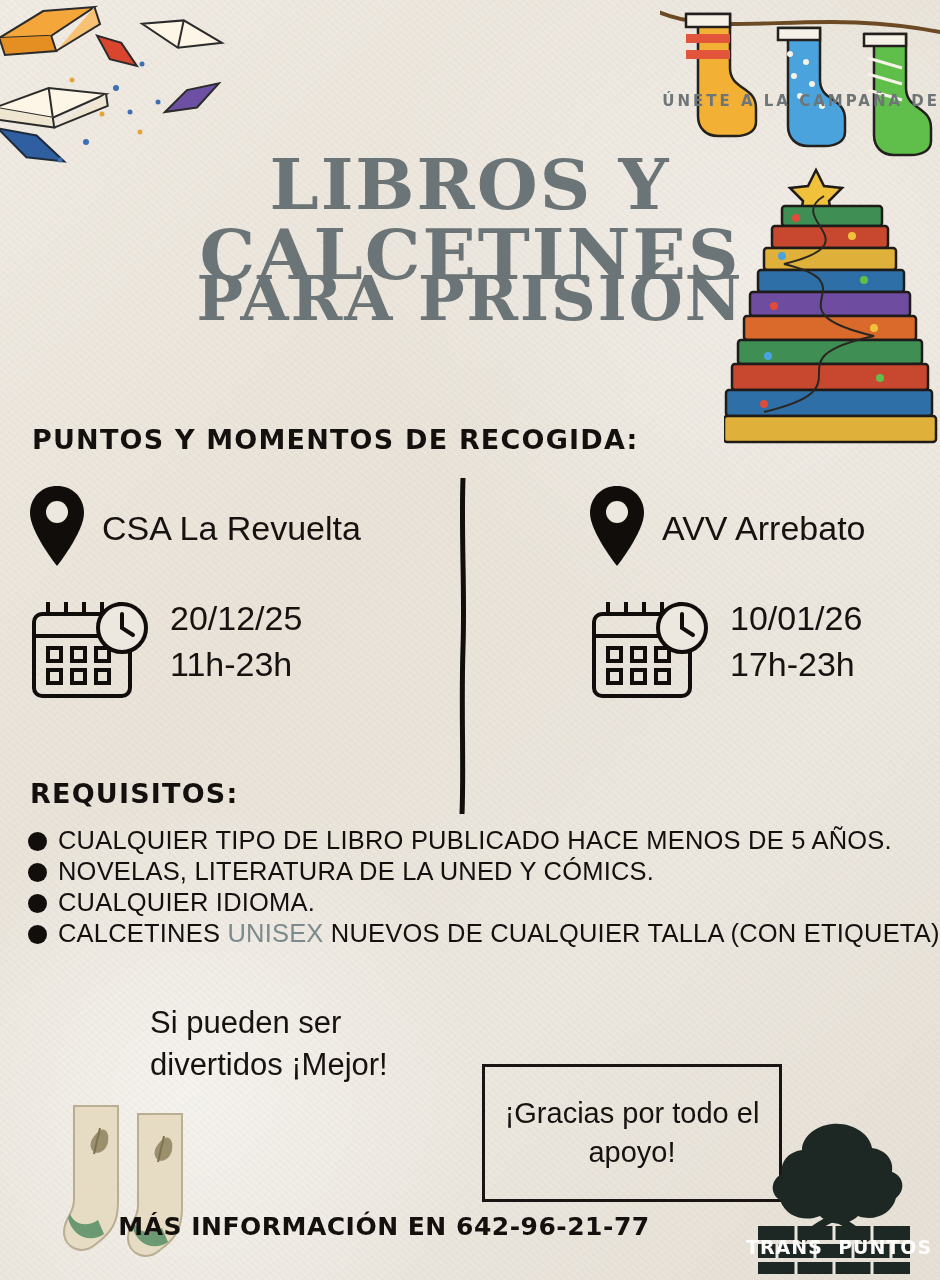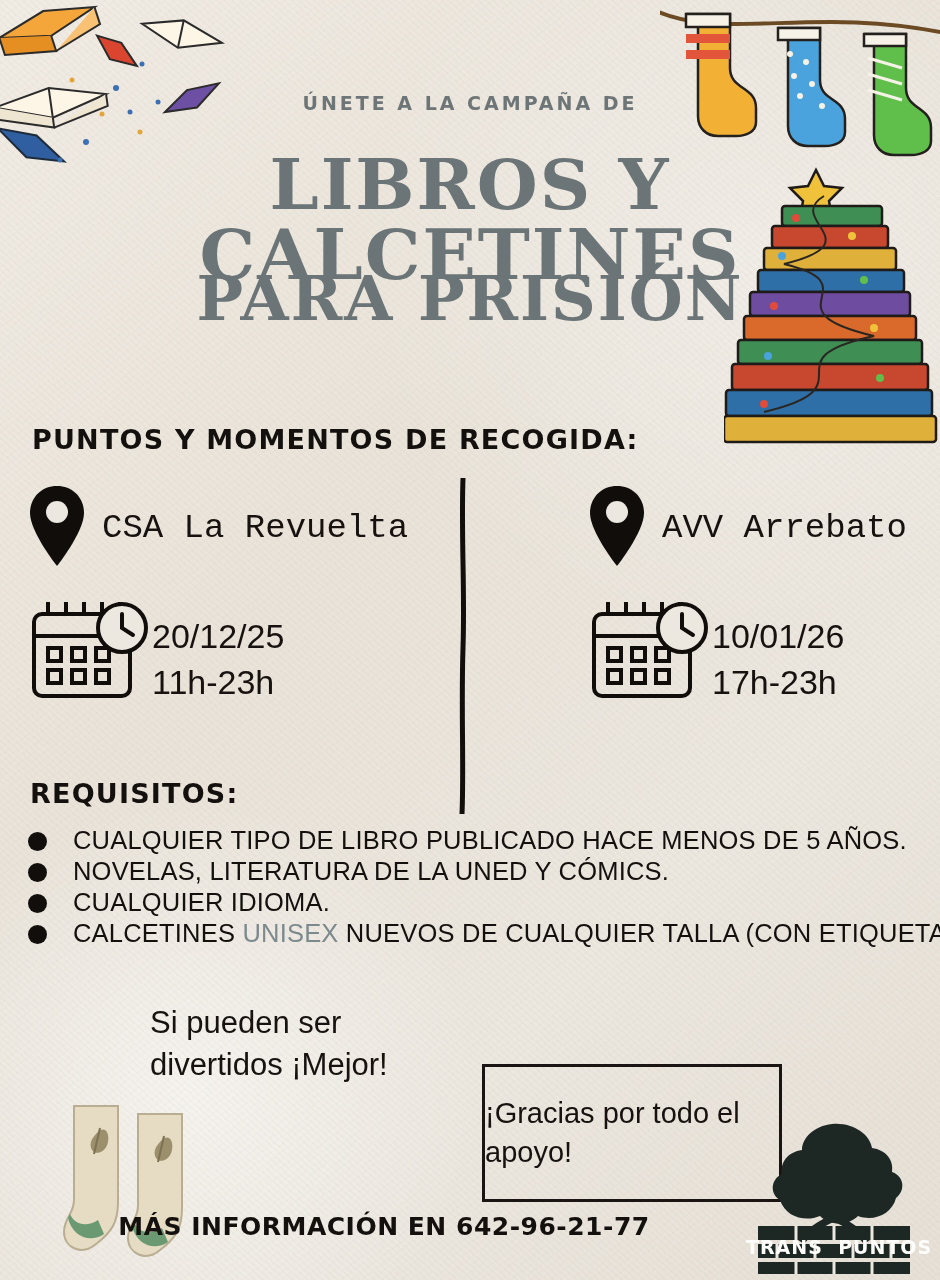--- a/index.html
+++ b/index.html
@@ -55,22 +55,22 @@
     width: 220px;
     height: 350px;
   }
 
   
   .kicker {
     position: absolute;
     top: 92px;
     left: 0;
     width: 940px;
-    text-align: center;
-    font-size: 19px;
+    text-align: right;
+    font-size: 15px;
     letter-spacing: 3px;
     color: #6e7577;
     font-weight: bold;
     font-family: "DejaVu Sans", sans-serif;
   }
   .title1, .title2 {
     position: absolute;
     left: 0;
     width: 940px;
     text-align: center;
@@ -111,25 +111,26 @@
 
   .place-row {
     display: flex;
     align-items: center;
     gap: 16px;
     height: 100px;
   }
   .place-name {
     font-size: 34px;
     color: #17120f;
-    font-family: Liberation Mono, monospace;
+    font-family: Liberation Sans, sans-serif;
   }
   .date-row {
     display: flex;
-    align-items: flex-end;
+    align-items: flex-start;
+    gap: 18px;
     margin-top: 18px;
   }
   .date-text {
     font-size: 34px;
     line-height: 1.35;
     color: #17120f;
     font-family: "Liberation Sans", sans-serif;
   }
 
   
@@ -144,21 +145,21 @@
   
   .req-list {
     position: absolute;
     left: 28px;
     top: 826px;
     width: 890px;
   }
   .req-item {
     display: flex;
     align-items: flex-start;
-    gap: 26px;
+    gap: 11px;
     margin-bottom: 2px;
   }
   .bullet {
     width: 19px;
     height: 19px;
     border-radius: 50%;
     background: #120e0c;
     margin-top: 6px;
     flex: none;
   }
@@ -187,20 +188,21 @@
     left: 482px;
     top: 1064px;
     width: 294px;
     height: 132px;
     border: 3px solid #1a1512;
     display: flex;
     align-items: center;
     justify-content: center;
   }
   .thanks-text {
+    text-align: center;
     font-size: 29px;
     line-height: 1.35;
     color: #17120f;
     font-family: "Liberation Sans", sans-serif;
   }
   .footer {
     position: absolute;
     left: 0;
     top: 1212px;
     width: 768px;

